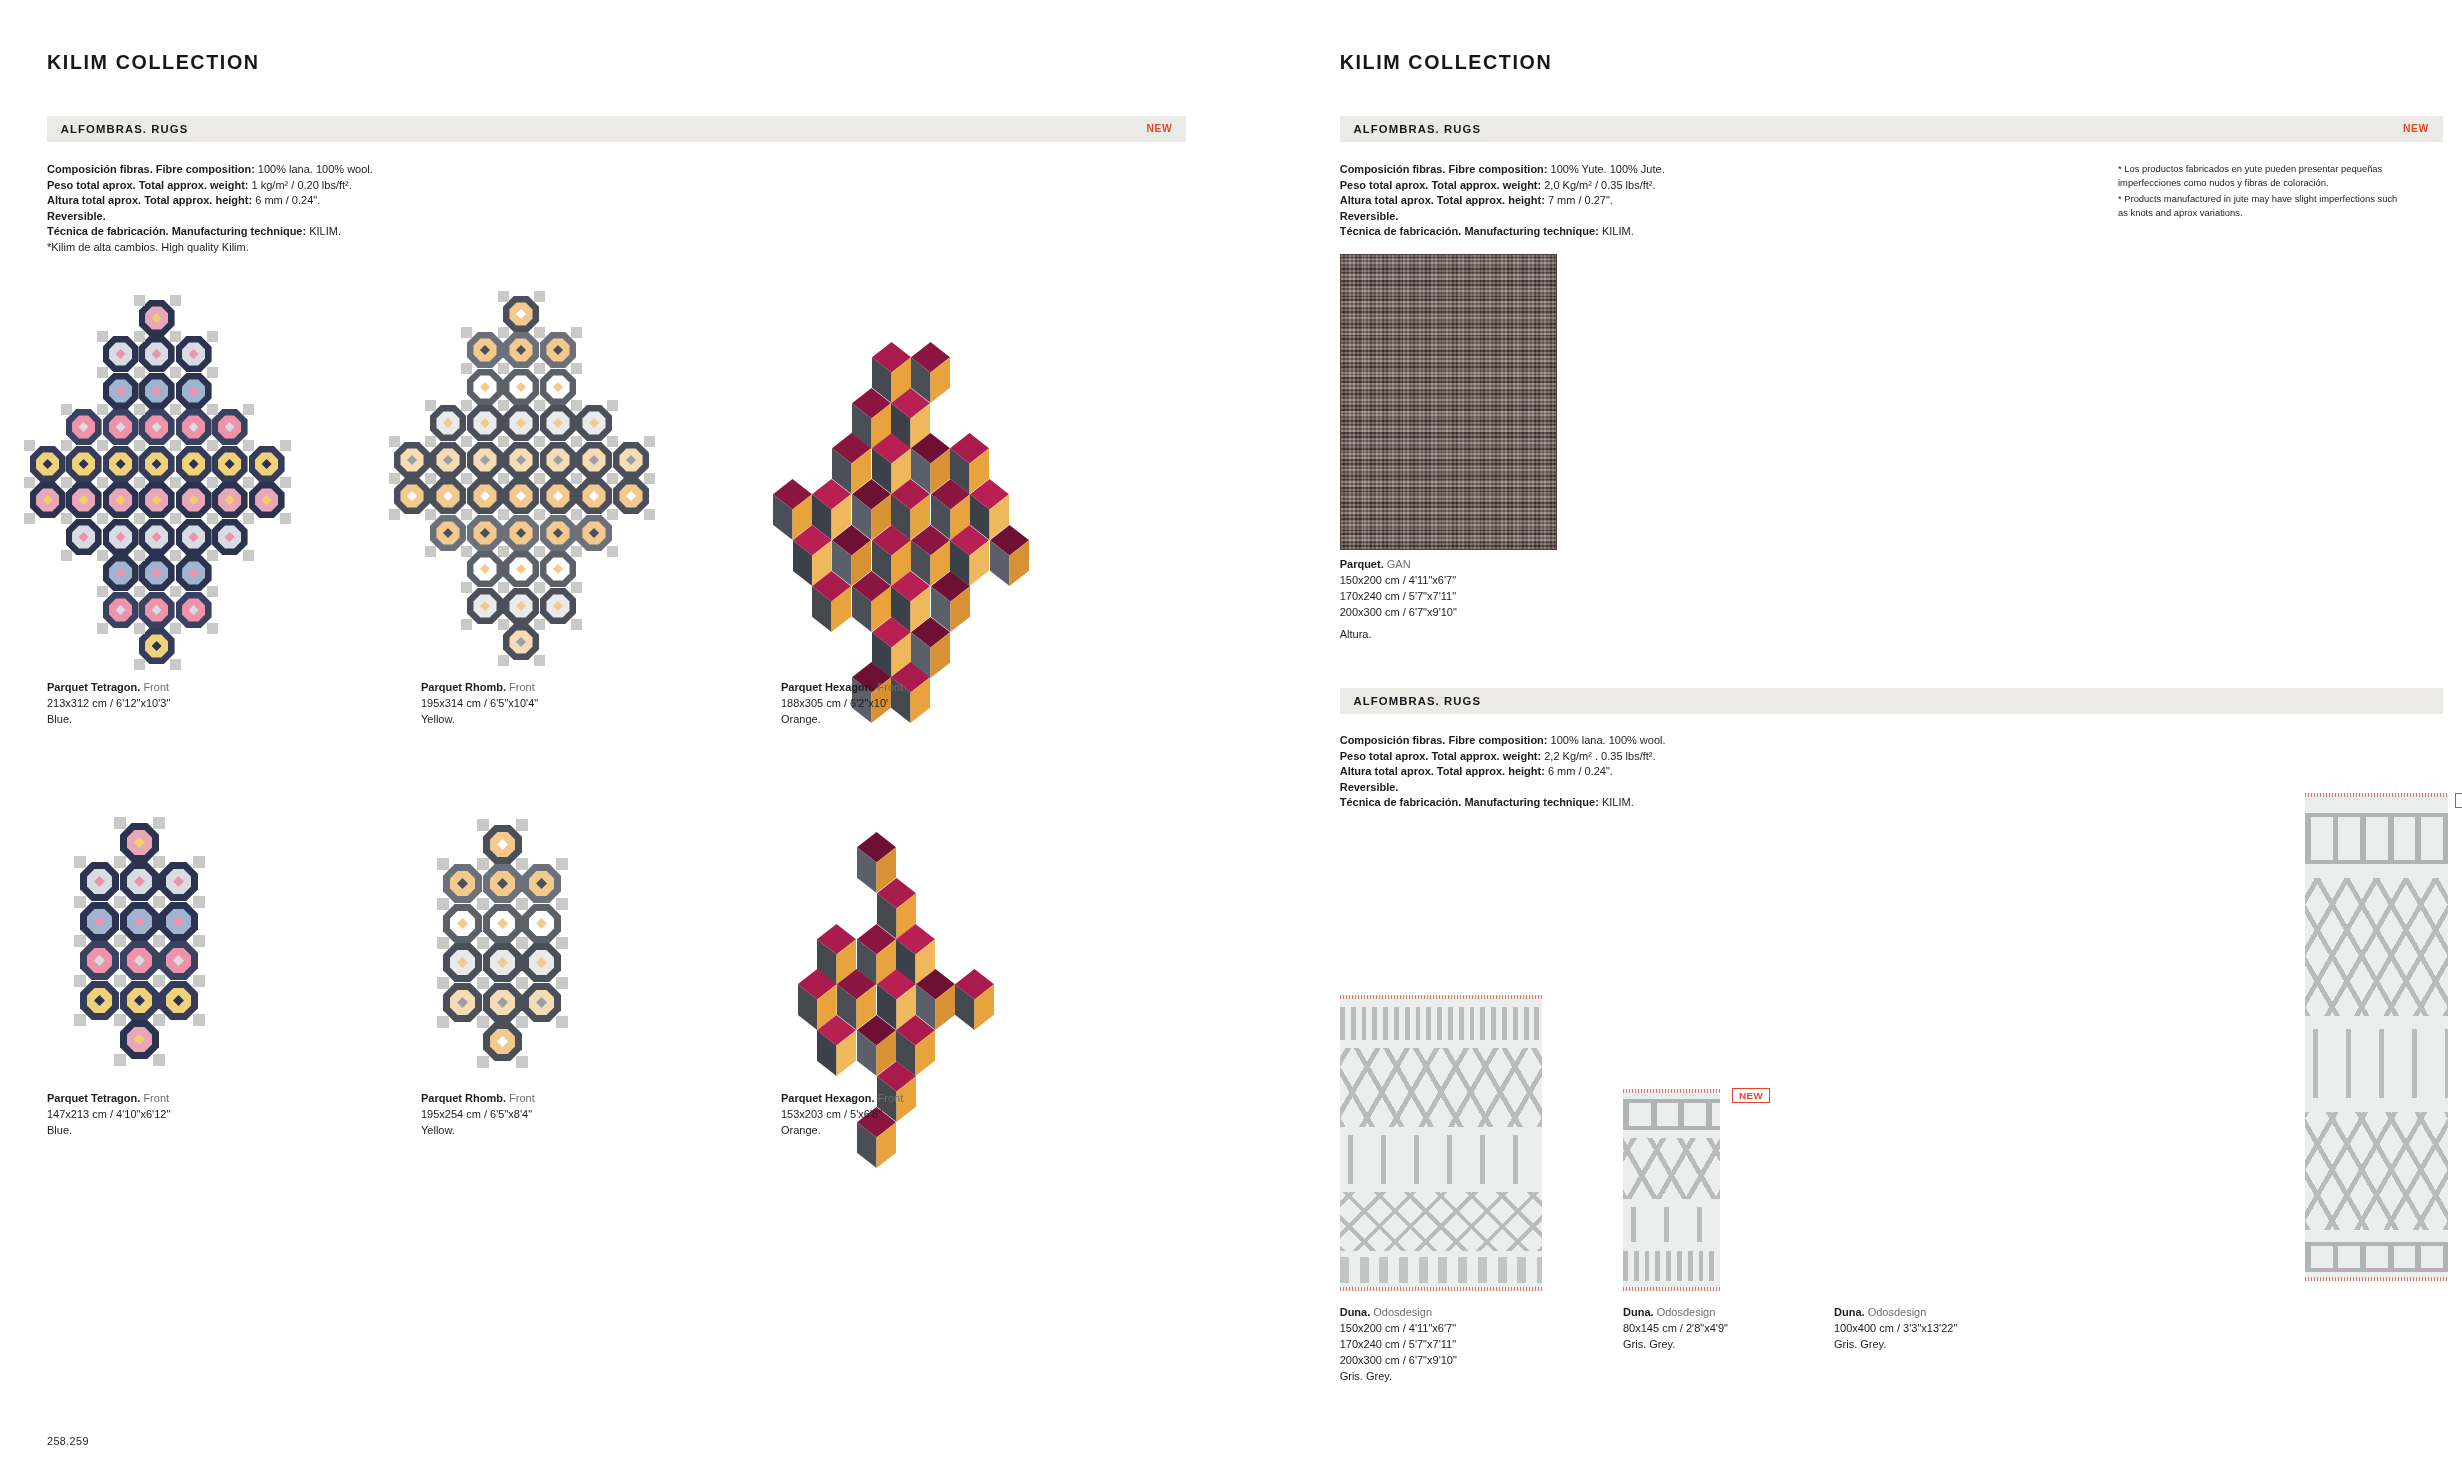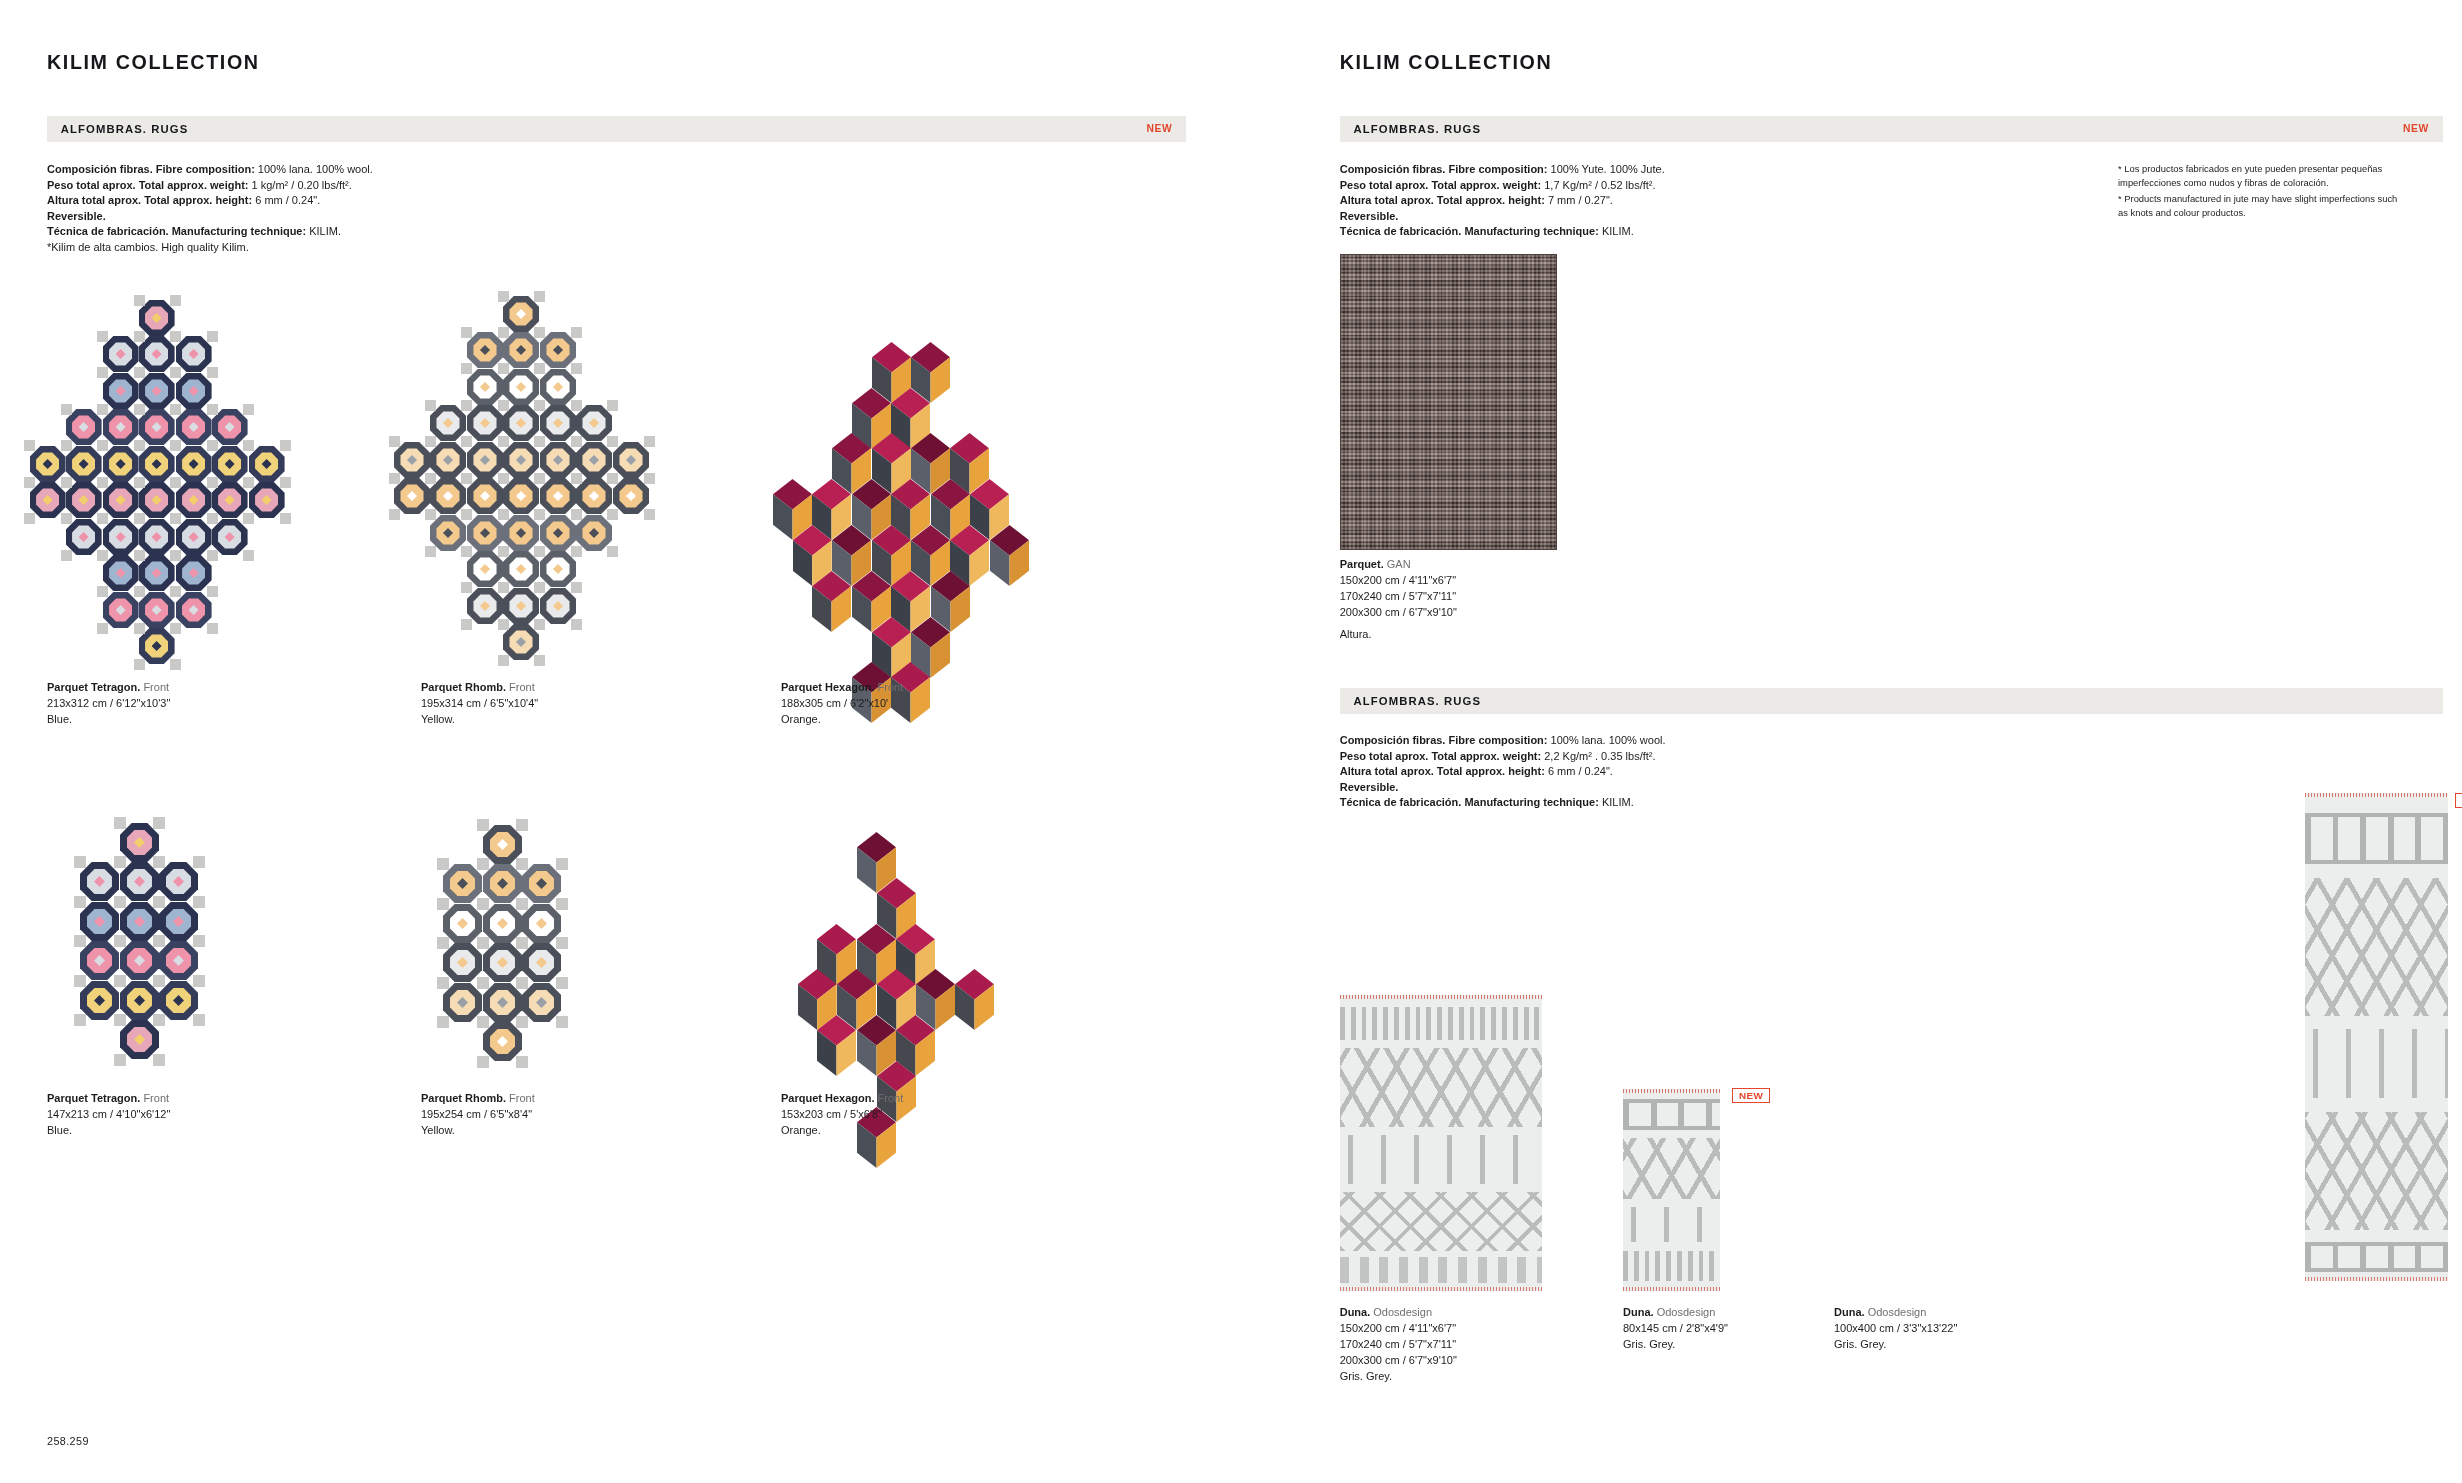--- a/index.html
+++ b/index.html
@@ -1203,31 +1203,31 @@
 
     <div class="section-bar" style="left:19.7px; top:116px; width:1103px;">
       <span class="bar-label">ALFOMBRAS. RUGS</span>
       <span class="bar-new">NEW</span>
     </div>
 
     <div class="specs" style="left:19.7px; top:162px; width:552px;">
       <div><b>Composición fibras. Fibre composition:</b>
         <span class="lite">100% Yute. 100% Jute.</span></div>
       <div><b>Peso total aprox. Total approx. weight:</b>
-        <span class="lite">1,7 Kg/m² / 0.52 lbs/ft².</span></div>
+        <span class="lite">2,0 Kg/m² / 0.35 lbs/ft².</span></div>
       <div><b>Altura total aprox. Total approx. height:</b>
         <span class="lite">7 mm / 0.27".</span></div>
       <div><b>Reversible.</b></div>
       <div><b>Técnica de fabricación. Manufacturing technique:</b>
         <span class="lite">KILIM.</span></div>
     </div>
 
     <div class="note-block" style="left:798px; top:162px;">
       <p>* Los productos fabricados en yute pueden presentar pequeñas imperfecciones como nudos y fibras de coloración.</p>
-      <p>* Products manufactured in jute may have slight imperfections such as knots and colour productos.</p>
+      <p>* Products manufactured in jute may have slight imperfections such as knots and aprox variations.</p>
     </div>
 
     <div class="twiggy" style="position:absolute; left:19.7px; top:254px; width:217px; height:296px;"></div>
 
     <div class="caption" style="left:19.7px; top:557px;">
       <span class="cline"><span class="cname">Parquet.</span>
         <span class="cbrand">GAN</span></span>
       <span class="cline">150x200 cm / 4'11"x6'7"</span>
       <span class="cline">170x240 cm / 5'7"x7'11"</span>
       <span class="cline">200x300 cm / 6'7"x9'10"</span>

